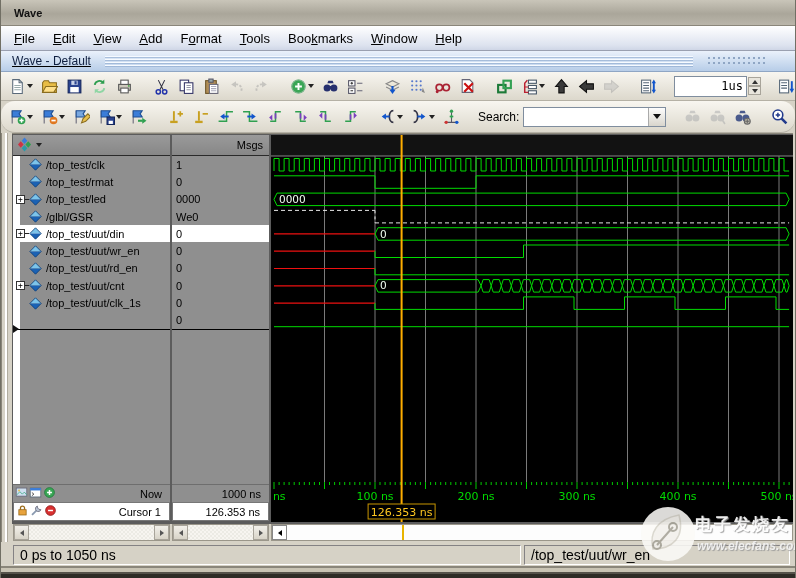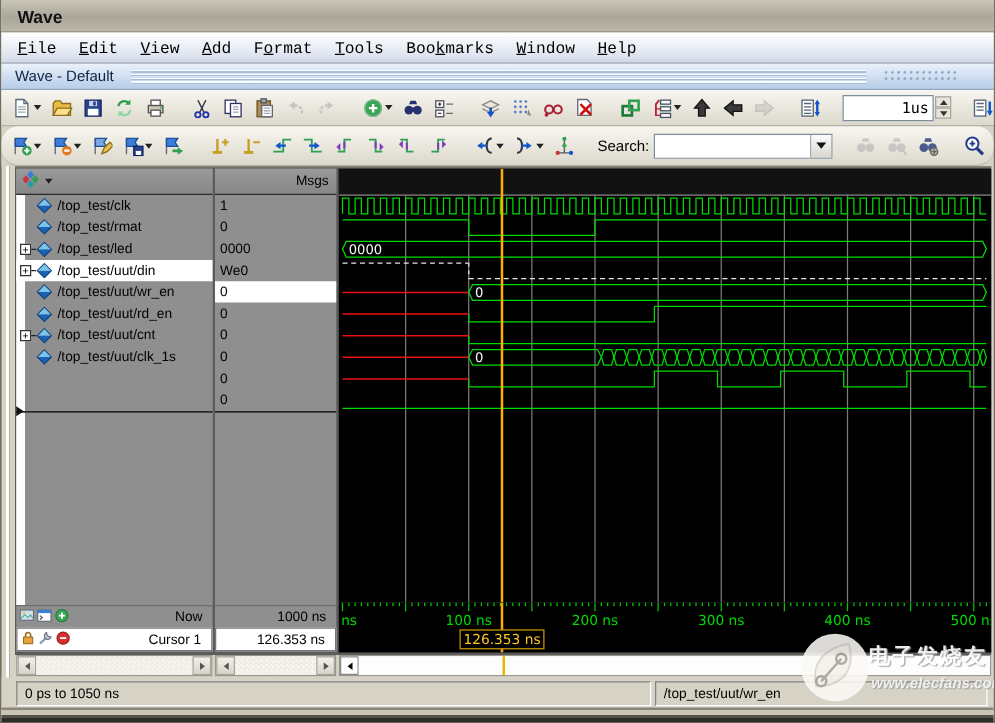--- a/index.html
+++ b/index.html
@@ -3,29 +3,29 @@
 <meta charset="utf-8">
 <style>
   html,body{margin:0;padding:0;background:#3c3c3c;}
   #window{position:relative;width:796px;height:578px;overflow:hidden;
     font-family:"Liberation Sans",sans-serif;color:#000;
     background:#d6d2c6;border-left:1px solid #716f64;border-right:1px solid #716f64;box-sizing:border-box;}
   
   .titlebar{position:absolute;left:0;top:0;width:100%;height:26px;
     background:linear-gradient(180deg,#c9c5b9 0%,#aaa69a 55%,#bab6aa 100%);
     border-bottom:1px solid #8a867a;display:flex;align-items:center;padding-left:7px;gap:6px;box-sizing:border-box;}
-  .titlebar .t{font-size:14px;font-weight:bold;color:#111;}
+  .titlebar .t{font-size:11px;font-weight:bold;color:#111;}
   .menubar{position:absolute;left:0;top:26px;width:100%;height:25px;
     background:linear-gradient(180deg,#ffffff,#dde3ef 80%,#cfd6e6);
     border-bottom:1px solid #9aa0b0;display:flex;align-items:center;padding-left:4px;font-size:13px;box-sizing:border-box;}
-  .menu-item{padding:3px 9px;cursor:default;font-family:Liberation Mono, monospace;}
+  .menu-item{padding:3px 9px;cursor:default;}
   .menu-item u{text-decoration:underline;}
   .dockbar{position:absolute;left:0;top:51px;width:100%;height:21px;
     background:linear-gradient(180deg,#eaf1fb,#b7cde8);
-    border-bottom:1px solid #8fa6c4;display:flex;align-items:center;gap:6px;padding-left:5px;box-sizing:border-box;}
+    border-bottom:1px solid #8fa6c4;display:flex;align-items:center;gap:6px;padding-left:5px;box-sizing:border-box;text-decoration:underline;}
   .dockbar .t{font-size:12px;color:#102040;white-space:nowrap;}
   .dock-stripes{flex:1;height:11px;margin:0 8px;
     background:repeating-linear-gradient(180deg,#f6faff 0 1px,rgba(130,160,200,.55) 1px 2px,rgba(220,232,248,.2) 2px 3px);}
   .dock-grip{width:58px;height:10px;margin-right:30px;
     background:radial-gradient(circle at 2px 2px,#8fa6c4 1px,transparent 1.2px);background-size:5px 5px;}
   
   .tbrow{position:absolute;left:0;width:100%;box-sizing:border-box;display:flex;align-items:center;
     background:linear-gradient(180deg,#f8f6f0,#dcd8cc);border-bottom:1px solid #b5b1a5;padding:1px 2px;}
   #tbrow1{top:72px;height:29px;}
   #tbrow2{top:101px;height:32px;border-radius:14px;}
@@ -85,21 +85,21 @@
   .sbtn.r:after{content:"";border-top:3px solid transparent;border-bottom:3px solid transparent;border-left:4px solid #555;}
   .strack{flex:1;background:repeating-conic-gradient(#f7f5f0 0 25%,#ecebe4 0 50%) 0 0/4px 4px;}
   #wave-scroll{background:#fff;}
   #wave-scroll .sbtn.l{background:#fff;border:1px solid #888;}
   #wave-scroll .sbtn.l:after{border-right-color:#000;}
   #wave-scroll .strack{background:#fdfdfd;position:relative;}
   #wave-scroll .cursor-tick{position:absolute;left:115px;top:0;width:2px;height:100%;background:#e8b400;}
   
   .statusbar{position:absolute;left:0;top:545px;width:100%;height:21px;display:flex;gap:3px;padding-left:12px;box-sizing:border-box;}
   .statuscell{height:20px;border:1px solid;border-color:#848284 #ffffff #ffffff #848284;background:#d6d2c6;
-    font-size:11px;display:flex;align-items:center;padding-left:6px;box-sizing:border-box;}
+    font-size:14px;display:flex;align-items:center;padding-left:6px;box-sizing:border-box;}
   #status-range{width:508px;}
   #status-signal{width:266px;}
   .bottom-edge{position:absolute;left:0;top:566px;width:100%;height:12px;
     background:linear-gradient(180deg,#8a867a 0 2px,#c9c4b4 2px 6px,#55524a 6px 8px,#2e2c26 8px 12px);}
   
   #watermark{position:absolute;left:638px;top:503px;width:158px;height:72px;opacity:.92;pointer-events:none;z-index:50;}
   #watermark .logo{position:absolute;left:0;top:2px;}
   #watermark .wm1{position:absolute;left:56px;top:10px;font-size:17px;font-weight:bold;color:#ffffff;
     text-shadow:1px 1px 1px #9a9a9a;letter-spacing:2px;white-space:nowrap;}
   #watermark .wm2{position:absolute;left:58px;top:36px;font-size:12px;font-weight:bold;color:#f2f2f2;
@@ -571,20 +571,29 @@
         </div>
         <div class="sigrow">
           <span class="expbox">+</span>
           <span class="conn"></span>
           <span class="dmd"><svg viewBox="0 0 16 16">
               <path d="M8 1L15 8H1z" fill="#7cc4ea"></path>
               <path d="M1 8h14L8 15z" fill="#1b62b4"></path>
               <path d="M8 1L15 8 8 15 1 8z" fill="none" stroke="#0b3d78"></path>
             </svg></span>
           <span>/top_test/led</span>
+        </div>
+        <div class="sigrow">
+          <span class="noexp"></span>
+          <span class="dmd"><svg viewBox="0 0 16 16">
+              <path d="M8 1L15 8H1z" fill="#7cc4ea"></path>
+              <path d="M1 8h14L8 15z" fill="#1b62b4"></path>
+              <path d="M8 1L15 8 8 15 1 8z" fill="none" stroke="#0b3d78"></path>
+            </svg></span>
+          <span>/glbl/GSR</span>
         </div>
         <div class="sigrow sel">
           <span class="expbox">+</span>
           <span class="conn"></span>
           <span class="dmd"><svg viewBox="0 0 16 16">
               <path d="M8 1L15 8H1z" fill="#7cc4ea"></path>
               <path d="M1 8h14L8 15z" fill="#1b62b4"></path>
               <path d="M8 1L15 8 8 15 1 8z" fill="none" stroke="#0b3d78"></path>
             </svg></span>
           <span>/top_test/uut/din</span>

